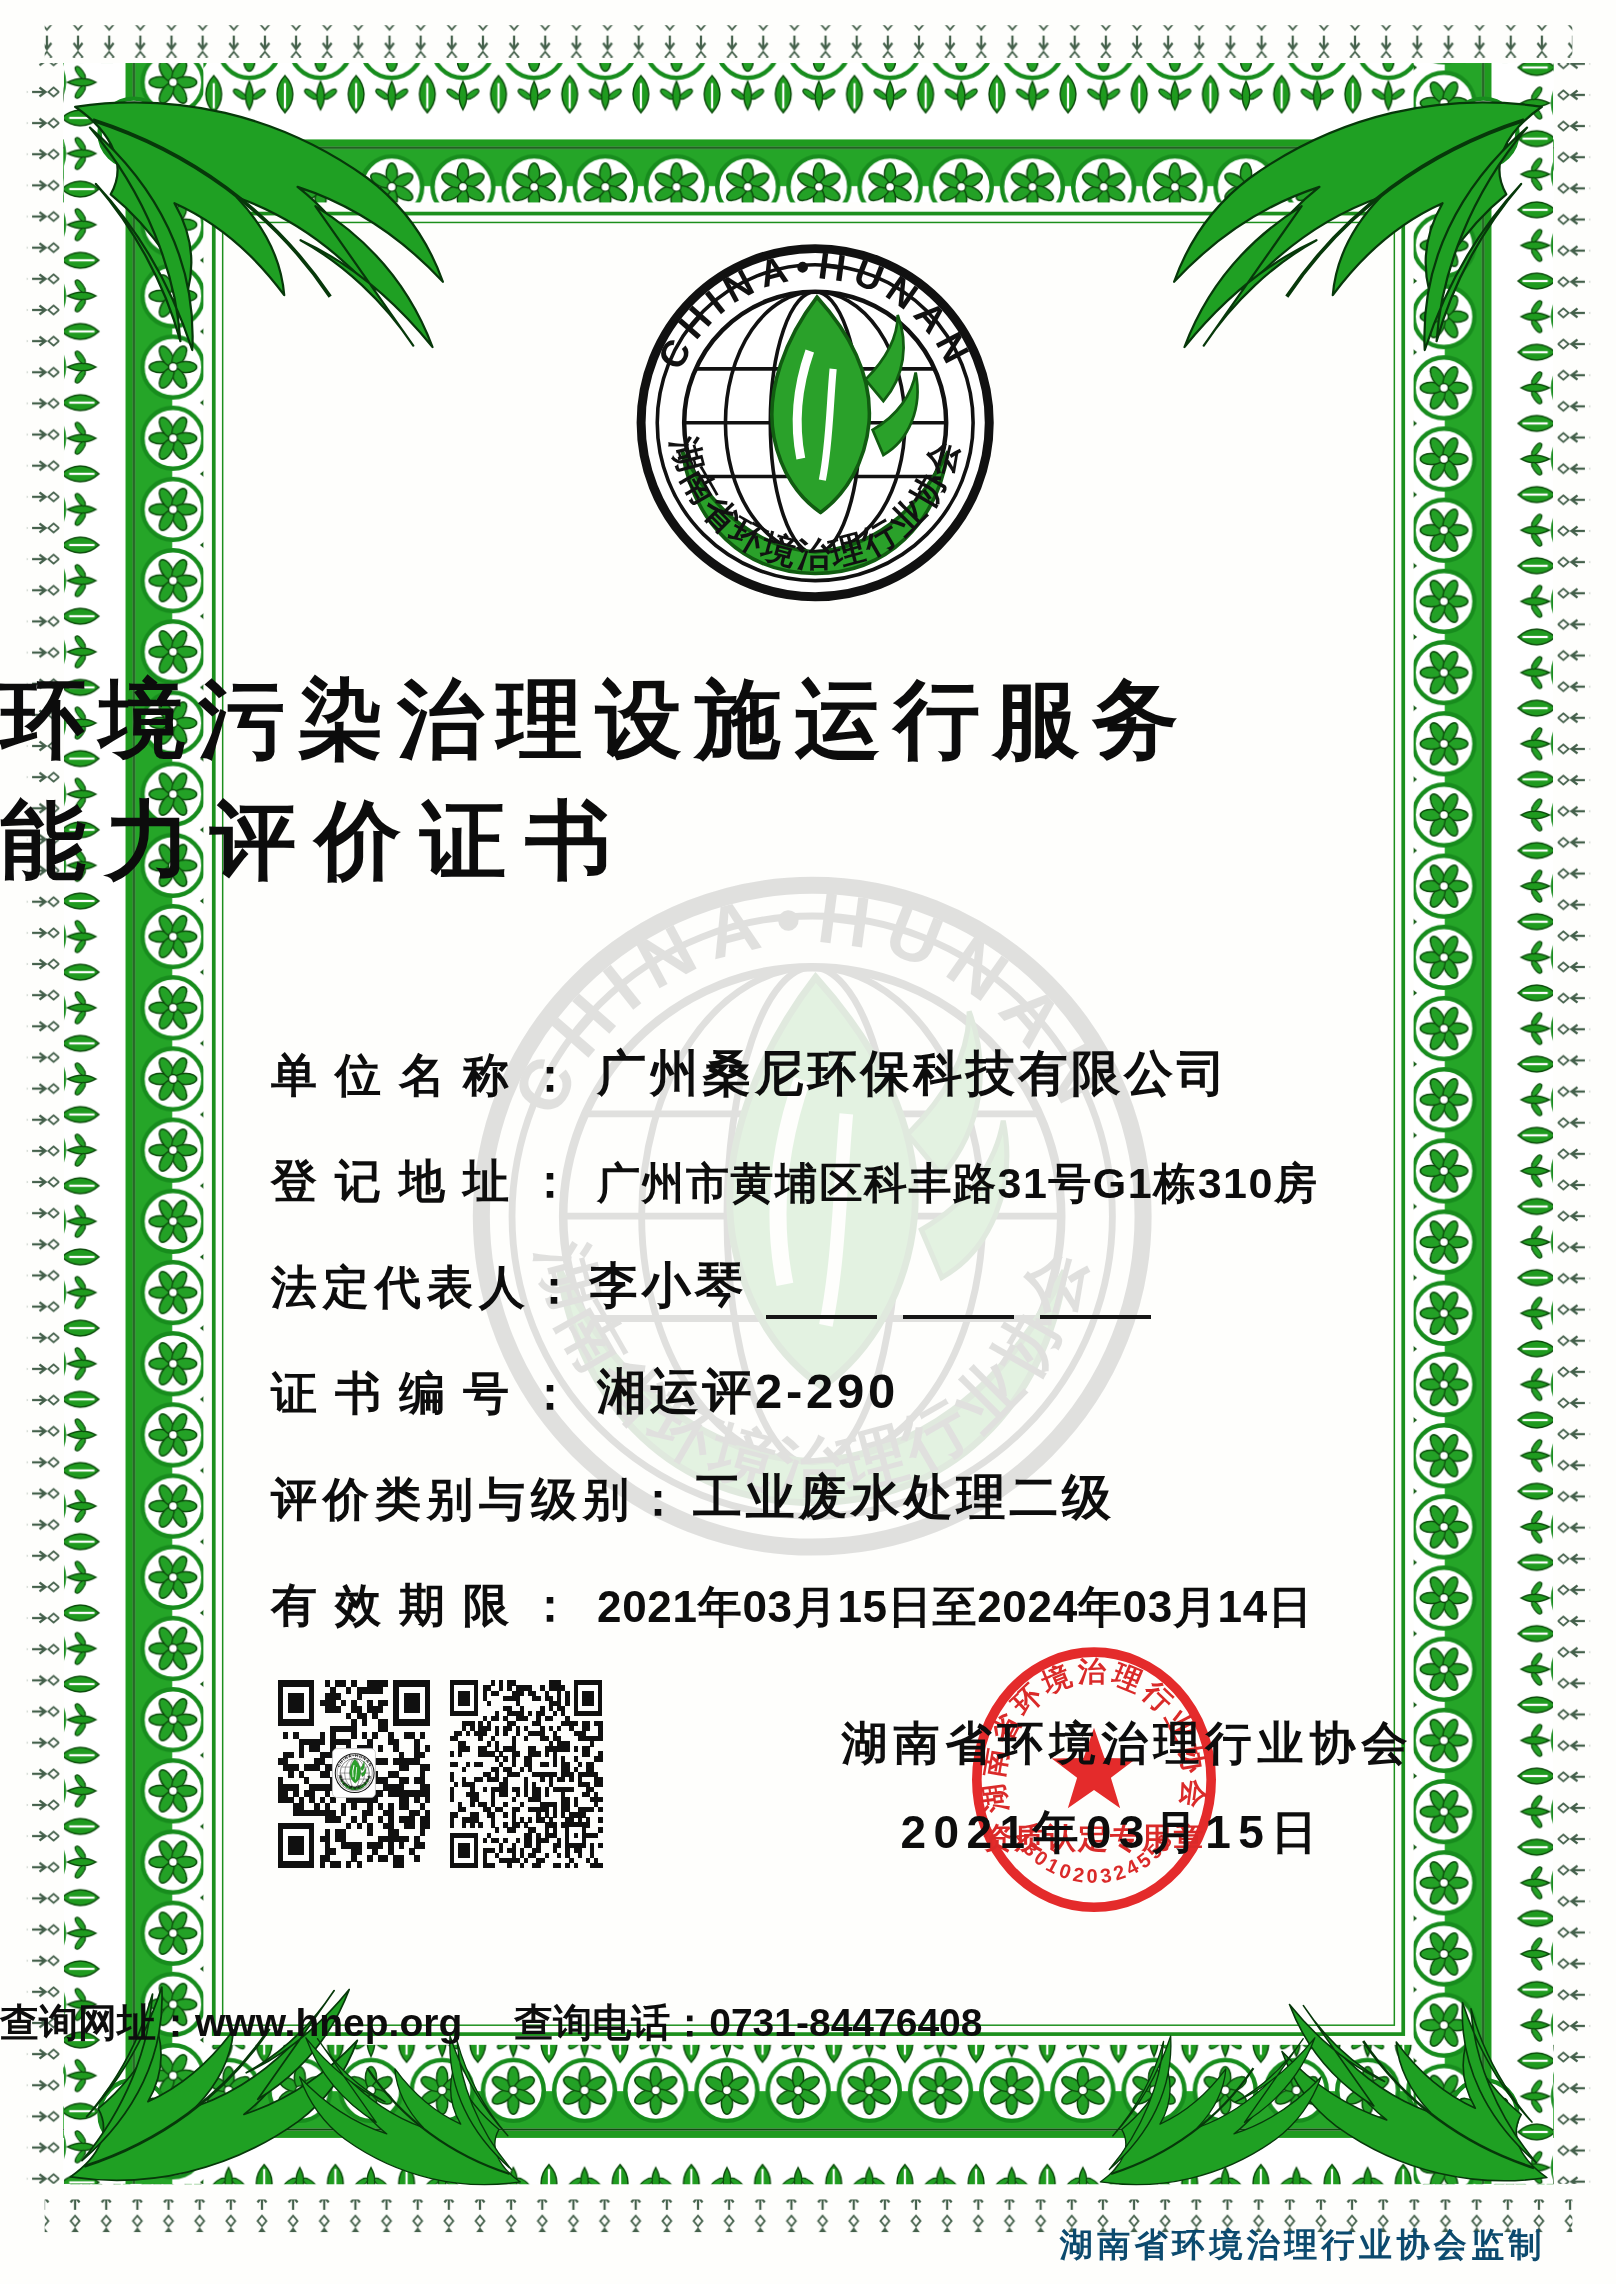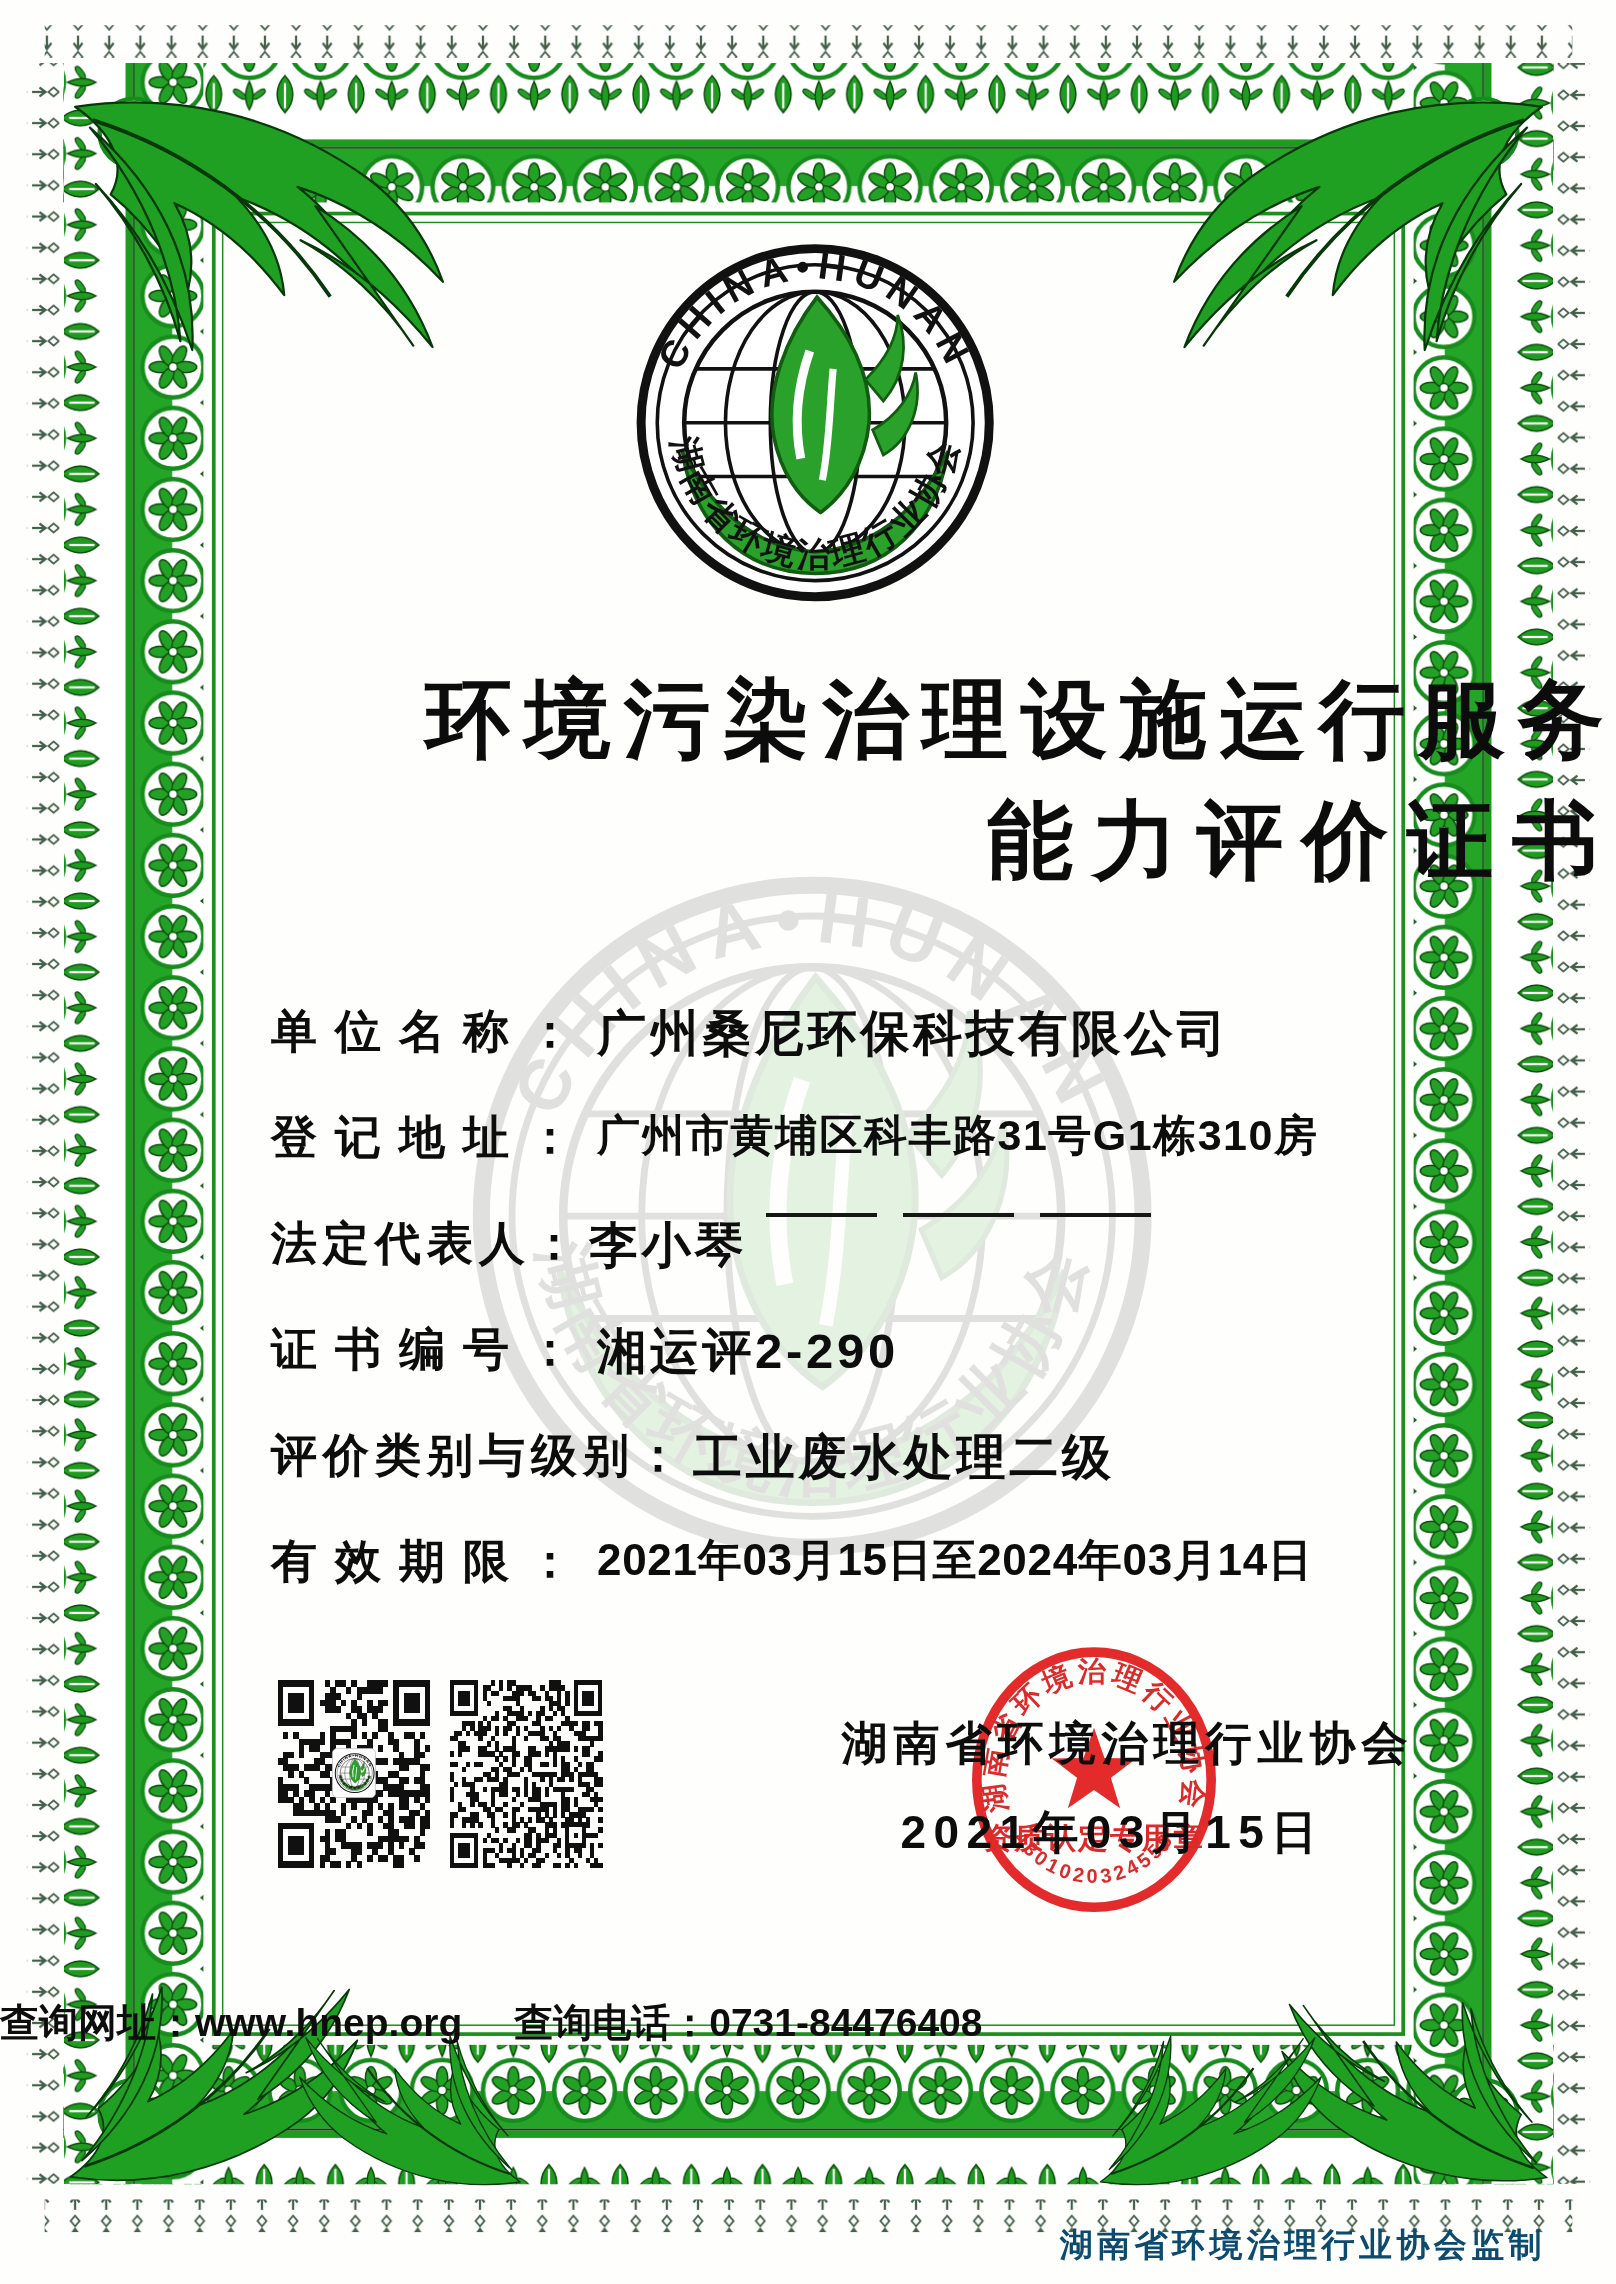--- a/index.html
+++ b/index.html
@@ -1,25 +1,25 @@
 <!DOCTYPE html>
 <html style="font-size:12px"><head>
 <meta charset="utf-8">
 <style>
   html,body{margin:0;padding:0;background:#e8e8e8;}
   .page{position:relative;width:1617px;height:2284px;background:#fefefc;overflow:hidden;
         font-family:"Liberation Sans","DejaVu Sans",sans-serif;color:#0d0d0d;}
   svg.deco{position:absolute;left:0;top:0;z-index:1;}
   svg text{font-family:"Liberation Sans","DejaVu Sans",sans-serif;font-weight:700;}
   .txt{position:absolute;z-index:3;white-space:nowrap;}
-  .title{left:0;right:0;text-align:right;font-weight:900;color:#0c0c0c;}
+  .title{left:0;right:0;text-align:left;font-weight:900;color:#0c0c0c;}
   .title1{top:662px;font-size:86px;letter-spacing:13.3px;}
   .title2{top:783px;font-size:86px;letter-spacing:19px;}
   .fields{left:271px;top:1001px;z-index:3;position:absolute;}
-  .frow{height:106px;display:flex;align-items:flex-start;white-space:nowrap;}
+  .frow{height:106px;display:flex;align-items:flex-end;white-space:nowrap;}
   .flabel{font-size:46px;font-weight:900;}
   .ls4{letter-spacing:18px;}
   .ls5{letter-spacing:6px;}
   .ls7{letter-spacing:6px;}
   .fvalue{font-size:49px;font-weight:900;margin-left:6px;letter-spacing:3.7px;}
   .v-addr{font-size:43px;letter-spacing:1.5px;}
   .v-date{font-size:44px;letter-spacing:0.7px;}
   .sig-line{display:inline-block;width:386px;height:4.4px;margin-left:19px;
             background:repeating-linear-gradient(90deg,#161616 0 111px,rgba(0,0,0,0) 111px 137px);}
   .issuer{left:801px;width:653px;top:1713px;text-align:center;font-size:46px;font-weight:900;letter-spacing:6px;}

